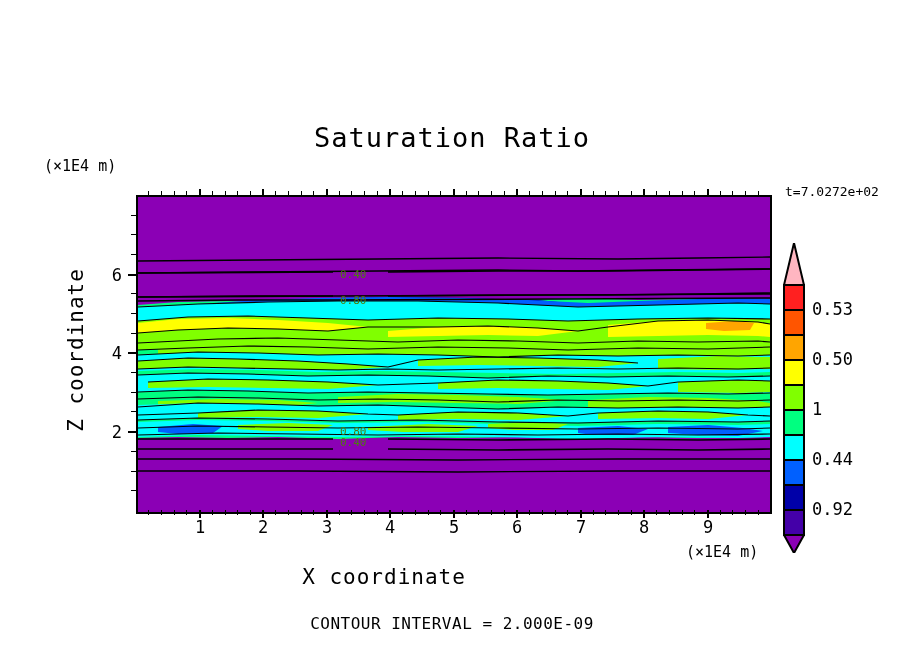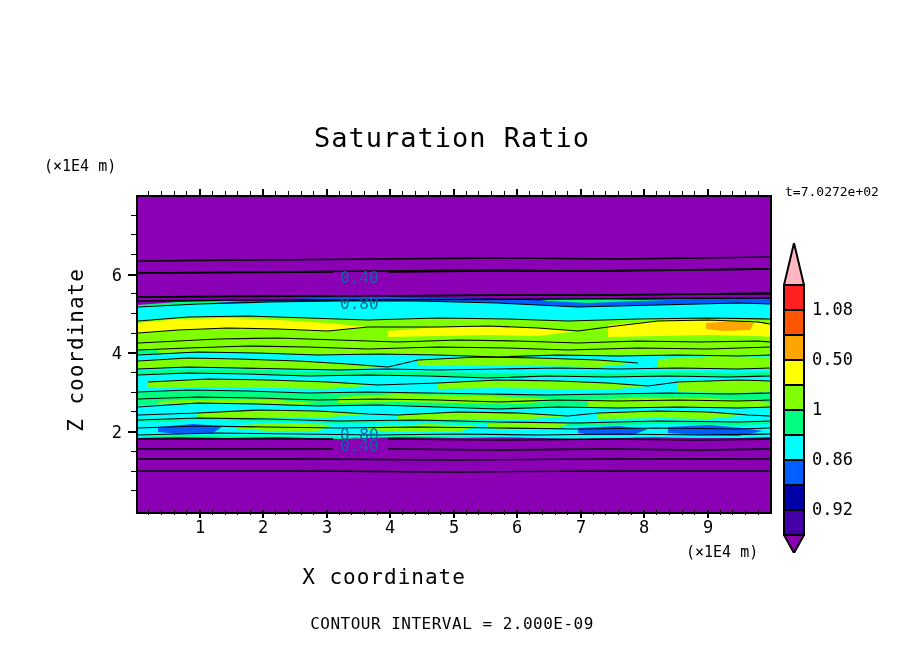--- a/index.html
+++ b/index.html
@@ -130,22 +130,22 @@
     position: absolute;
     font-size: 17px;
     text-align: right;
     width: 30px;
     font-family: "DejaVu Sans Mono", monospace;
   }
 
   
   .contour-label {
     position: absolute;
-    font-size: 16px;
-    color: #0369a1;
+    font-size: 11px;
+    color: #4d7c0f;
     font-family: "DejaVu Sans Mono", monospace;
     letter-spacing: 0px;
   }
 
   
   .colorbar {
     position: absolute;
     left: 783px;
     top: 205px;
     width: 22px;
@@ -444,22 +444,22 @@
       <rect x="1" y="192" width="20" height="25" fill="#00FFFF" stroke="#000" stroke-width="2"></rect>
       <rect x="1" y="217" width="20" height="25" fill="#0060FF" stroke="#000" stroke-width="2"></rect>
       <rect x="1" y="242" width="20" height="25" fill="#0000A8" stroke="#000" stroke-width="2"></rect>
       <rect x="1" y="267" width="20" height="25" fill="#4400A8" stroke="#000" stroke-width="2"></rect>
 
       <polygon points="1,292 21,292 11,310" fill="#8B00B5" stroke="#000" stroke-width="2"></polygon>
     </svg>
   </div>
 
   <div class="cbar-labels">
-    <div class="cbar-label" style="top:56px;">1.08</div>
+    <div class="cbar-label" style="top:56px;">0.53</div>
     <div class="cbar-label" style="top:106px;">0.50</div>
     <div class="cbar-label" style="top:156px;">1</div>
-    <div class="cbar-label" style="top:206px;">0.86</div>
+    <div class="cbar-label" style="top:206px;">0.44</div>
     <div class="cbar-label" style="top:256px;">0.92</div>
   </div>
 
   <div class="caption">CONTOUR INTERVAL =  2.000E-09</div>
 
 </div>
 
 </body></html>

